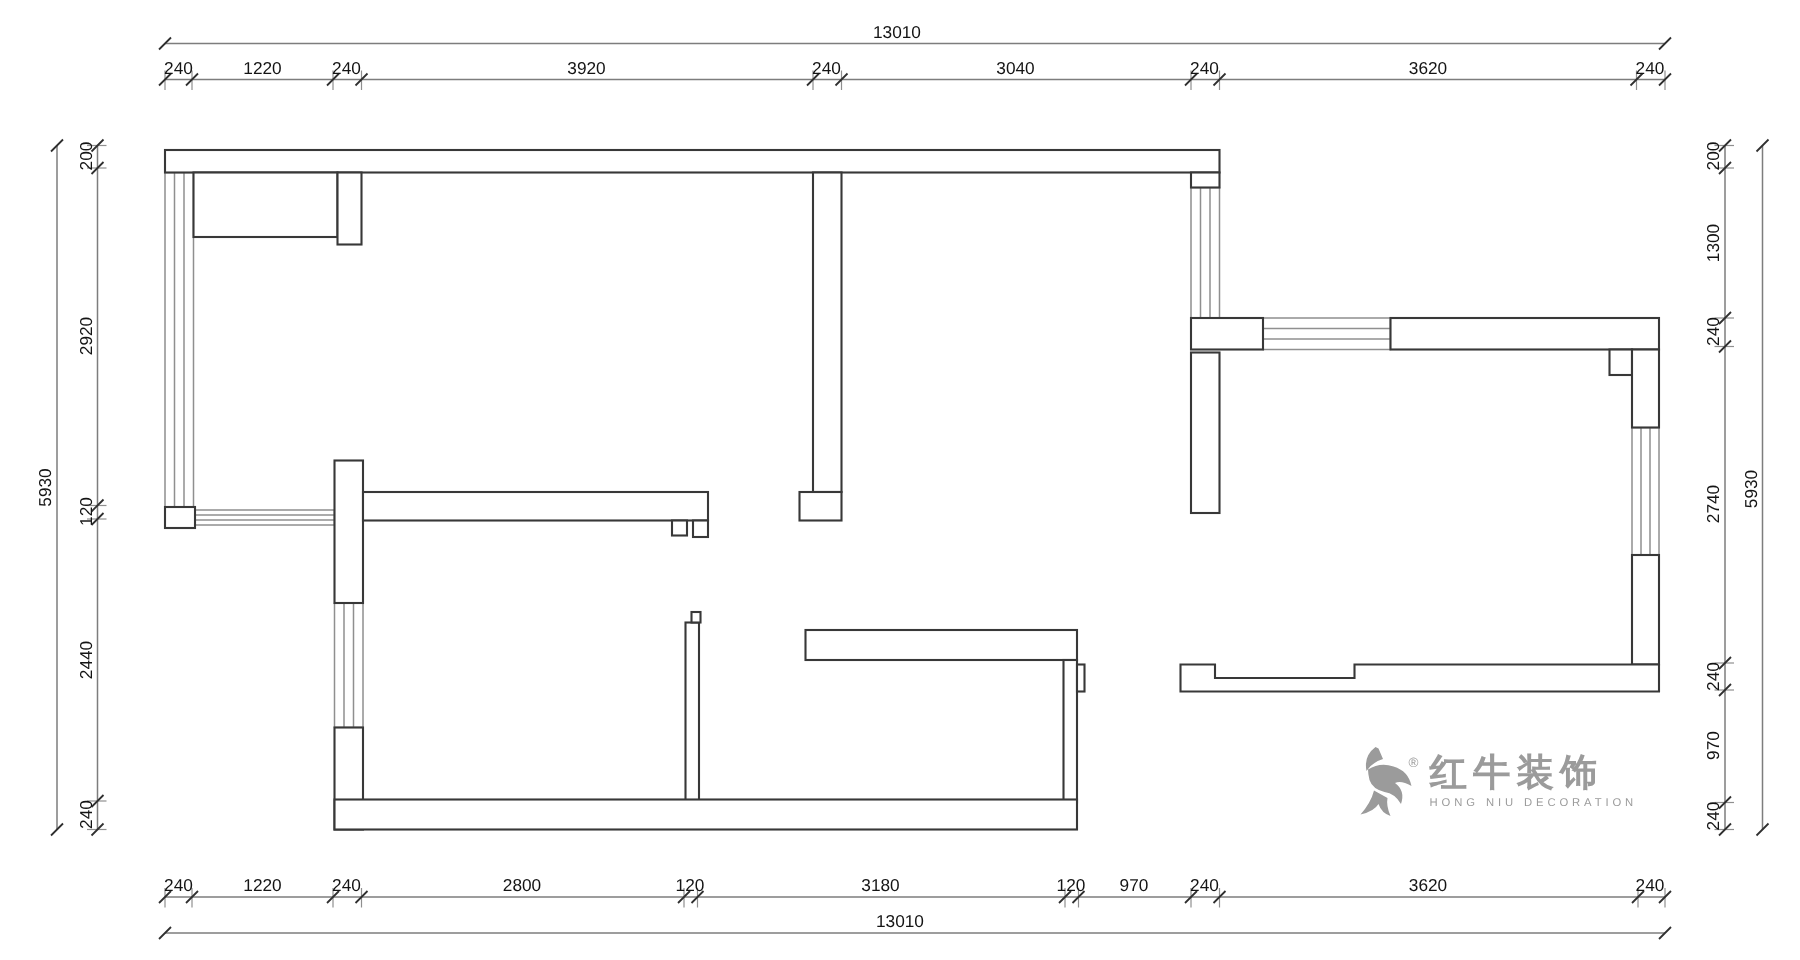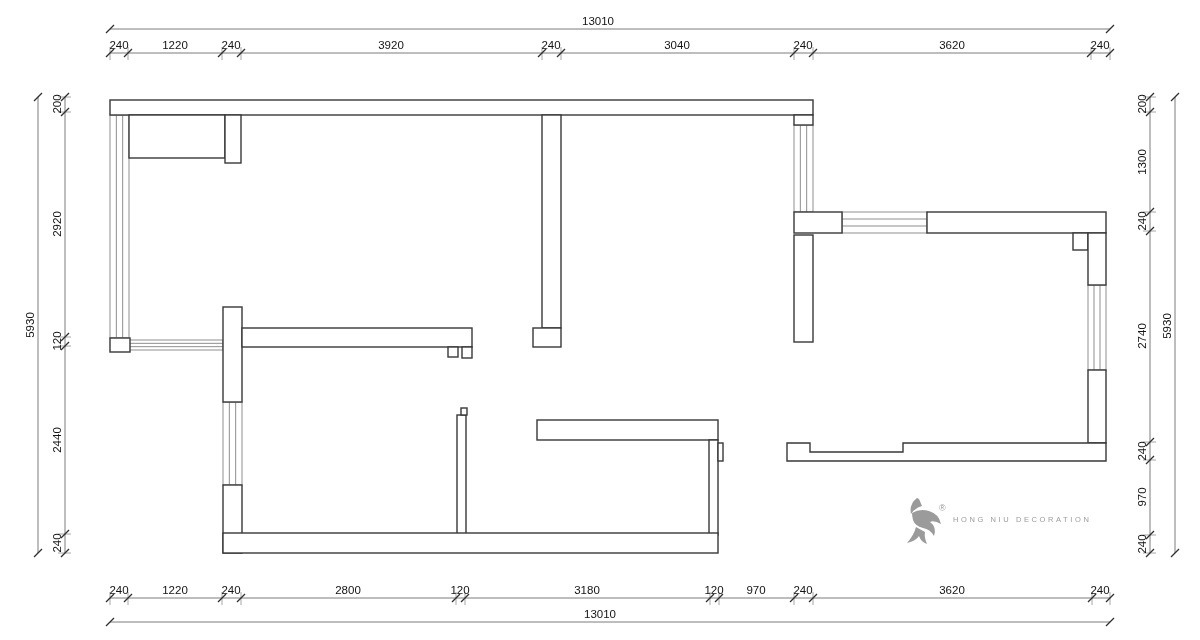--- a/index.html
+++ b/index.html
@@ -4,21 +4,21 @@
 <style>
   html,body{margin:0;padding:0;background:#ffffff;}
   #stage{position:relative;width:1200px;height:640px;background:#ffffff;overflow:hidden;
          font-family:"Liberation Sans",sans-serif;}
   #plan-svg{position:absolute;left:0;top:0;}
   .logo{position:absolute;left:903px;top:496px;width:170px;height:52px;display:flex;align-items:flex-start;}
   .logo-icon{position:relative;width:44px;height:50px;flex:0 0 auto;}
   .logo-reg{position:absolute;left:36px;top:8px;font-size:9px;color:#9b9b9b;line-height:1;}
   .logo-textblock{margin-left:6px;padding-top:6px;}
   .logo-cn{font-size:25px;font-weight:bold;color:#9b9b9b;letter-spacing:4px;line-height:1.05;white-space:nowrap;}
-  .logo-en{font-size:7.5px;color:#9b9b9b;letter-spacing:2.6px;margin-top:13px;white-space:nowrap;}
+  .logo-en{font-size:7.5px;color:#9b9b9b;letter-spacing:2.6px;margin-top:2px;white-space:nowrap;}
 </style>
 </head>
 <body>
 
 <div id="stage">
   <svg id="plan-svg" width="1200" height="640" viewBox="0 0 1200 640">
       <g>
         <g>
           <rect x="110" y="115" width="19" height="223" fill="#ffffff" stroke="#8f8f8f" stroke-width="1"></rect>
           <line x1="116.33333333333333" y1="115" x2="116.33333333333333" y2="338" stroke="#8f8f8f" stroke-width="1"></line>
@@ -212,16 +212,17 @@
     </svg>
 
   <div class="logo">
     <svg class="logo-icon" width="44" height="50" viewBox="0 0 44 50">
       <path fill="#9b9b9b" d="M14,2 Q6,8 8,18 Q12,12 19,10 L16,3 Z"></path>
       <path fill="#9b9b9b" d="M9,17 Q17,12 26,15 Q36,18 38,28 Q31,24 27,26 Q34,31 31,40 Q27,33 20,32 Q12,30 10,24 Q9,20 9,17 Z"></path>
       <path fill="#9b9b9b" d="M13,31 Q11,39 4,47 Q13,45 16,40 Q18,46 24,48 Q21,41 22,36 Z"></path>
     </svg>
     <span class="logo-reg">®</span>
     <div class="logo-textblock">
+      <div class="logo-cn">红牛装饰</div>
       <div class="logo-en">HONG NIU DECORATION</div>
     </div>
   </div>
 </div>
 
 </body></html>

